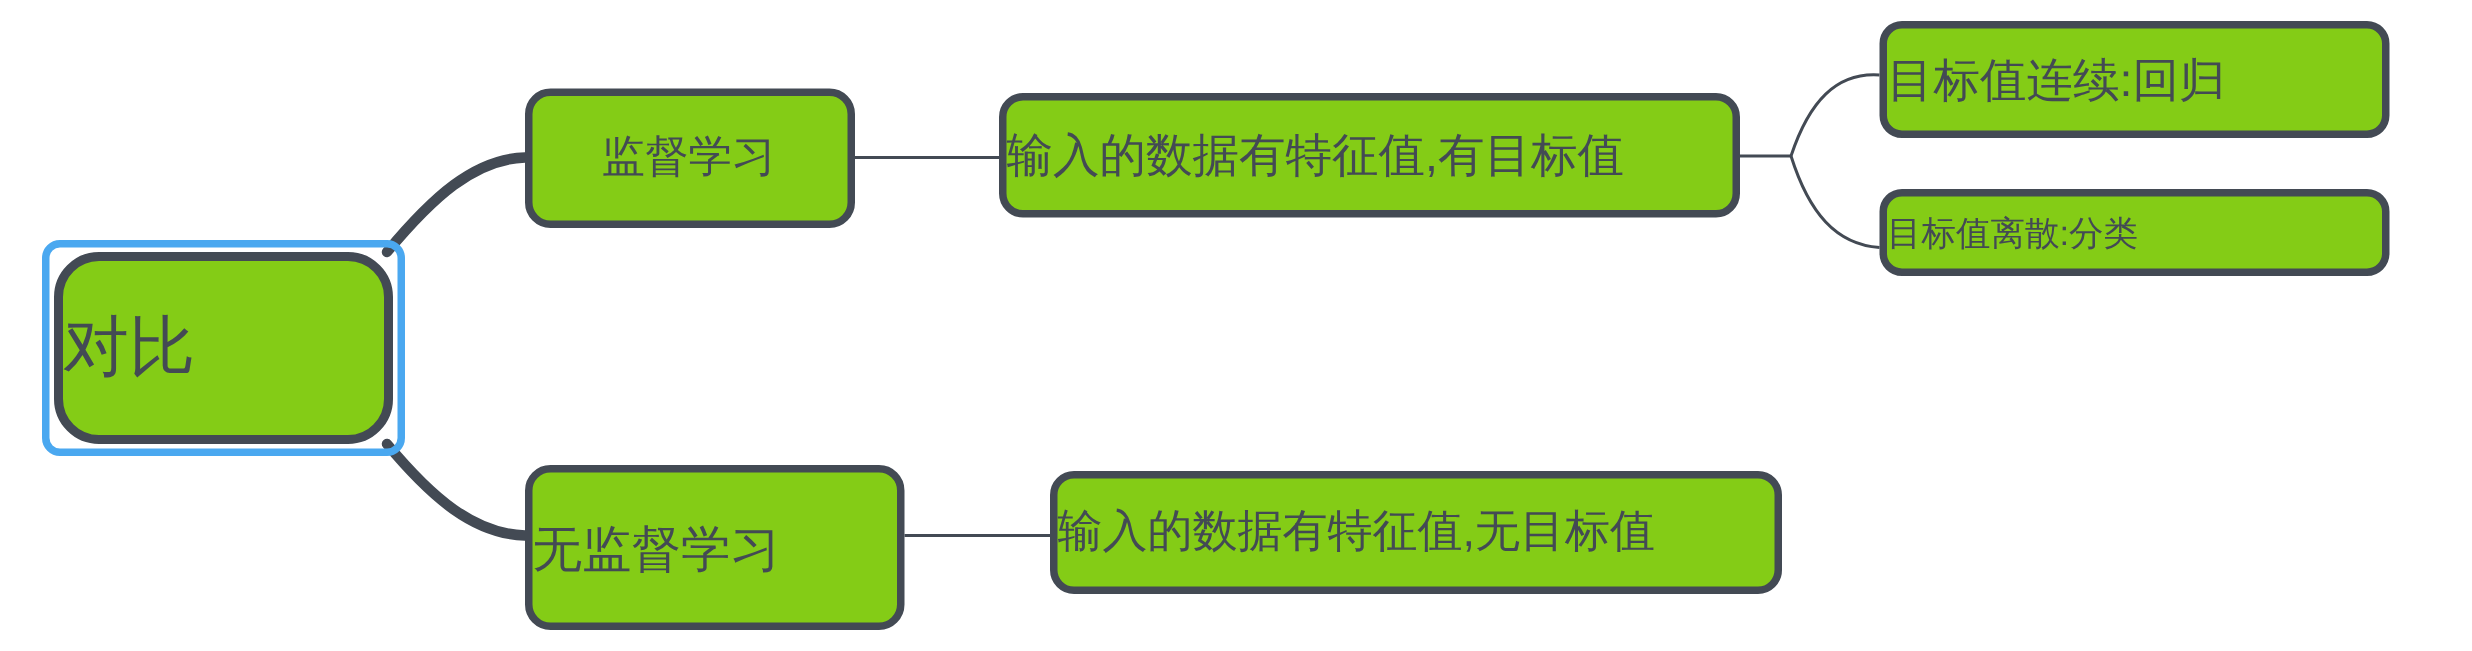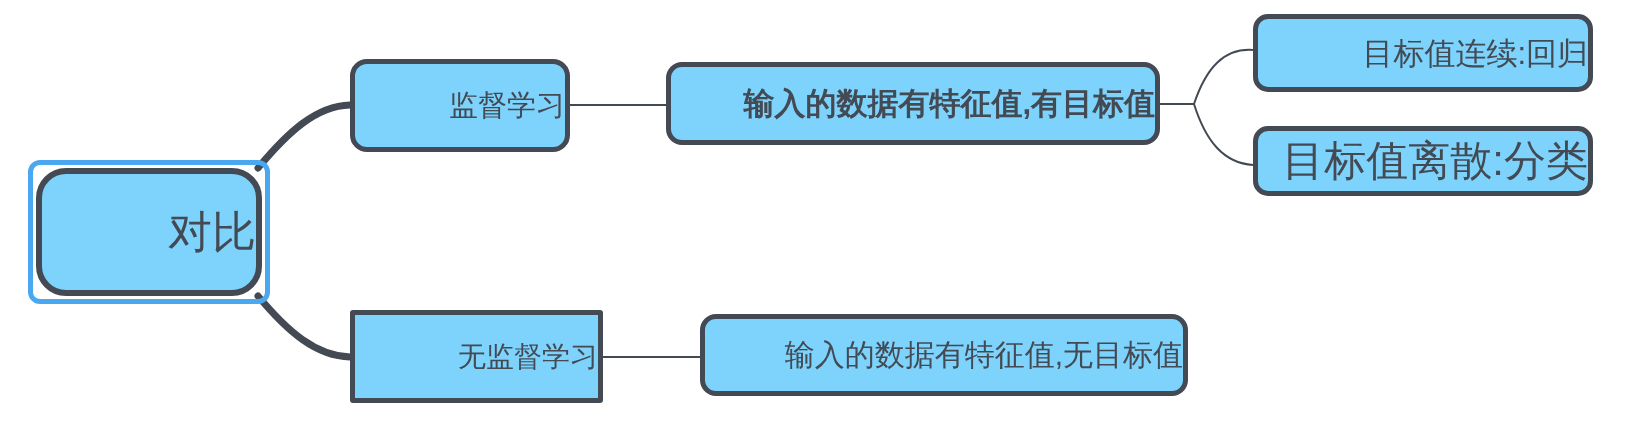--- a/index.html
+++ b/index.html
@@ -23,22 +23,22 @@
     top: 0;
     width: 1648px;
     height: 434px;
     pointer-events: none;
   }
   .node {
     position: absolute;
     box-sizing: border-box;
     display: flex;
     align-items: center;
-    justify-content: flex-end;
-    background: #7dd3fc;
+    justify-content: flex-start;
+    background: #84cc16;
     color: #434a54;
     border-style: solid;
     border-color: #434a54;
     white-space: nowrap;
     line-height: 1;
   }
   .node-label {
     display: block;
     color: #434a54;
   }
@@ -70,43 +70,43 @@
   
   #node-supervised {
     left: 350px;
     top: 59px;
     width: 220px;
     height: 93px;
     border-width: 5px;
     border-radius: 17px;
     font-size: 29px;
     z-index: 3;
+    padding-left: 46px;
   }
   #node-unsupervised {
     left: 350px;
     top: 310px;
     width: 253px;
-    height: 93px;
+    height: 110px;
     border-width: 5px;
-    border-radius: 3px;
-    font-size: 28px;
+    border-radius: 17px;
+    font-size: 33px;
     z-index: 3;
   }
 
   
   #node-supervised-detail {
     left: 666px;
     top: 62px;
     width: 494px;
     height: 83px;
     border-width: 5px;
     border-radius: 16px;
     font-size: 31px;
     z-index: 3;
-    font-weight: bold;
   }
   #node-unsupervised-detail {
     left: 700px;
     top: 314px;
     width: 488px;
     height: 82px;
     border-width: 5px;
     border-radius: 16px;
     font-size: 30px;
     z-index: 3;
@@ -120,24 +120,24 @@
     height: 78px;
     border-width: 5px;
     border-radius: 15px;
     font-size: 31px;
     z-index: 3;
   }
   #node-classification {
     left: 1253px;
     top: 126px;
     width: 340px;
-    height: 70px;
+    height: 58px;
     border-width: 5px;
     border-radius: 15px;
-    font-size: 42px;
+    font-size: 23px;
     z-index: 3;
   }
 </style>
 </head>
 <body>
 
 <div id="mindmap-canvas">
 
   <svg id="connector-layer" viewBox="0 0 1648 434" width="1648" height="434" xmlns="http://www.w3.org/2000/svg">
 

